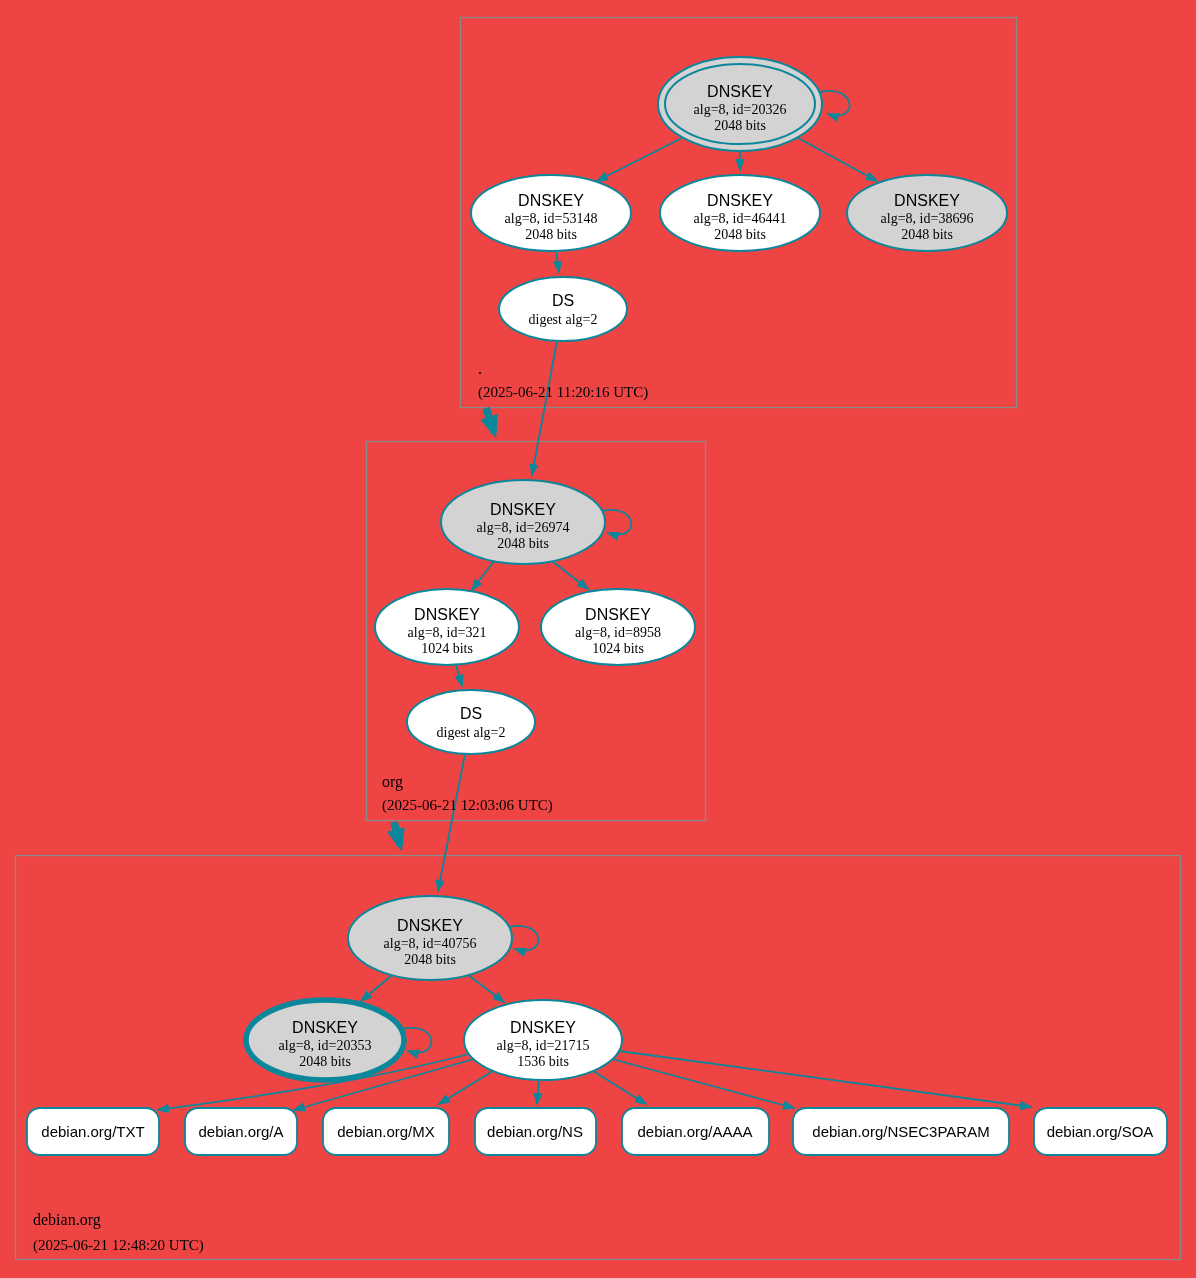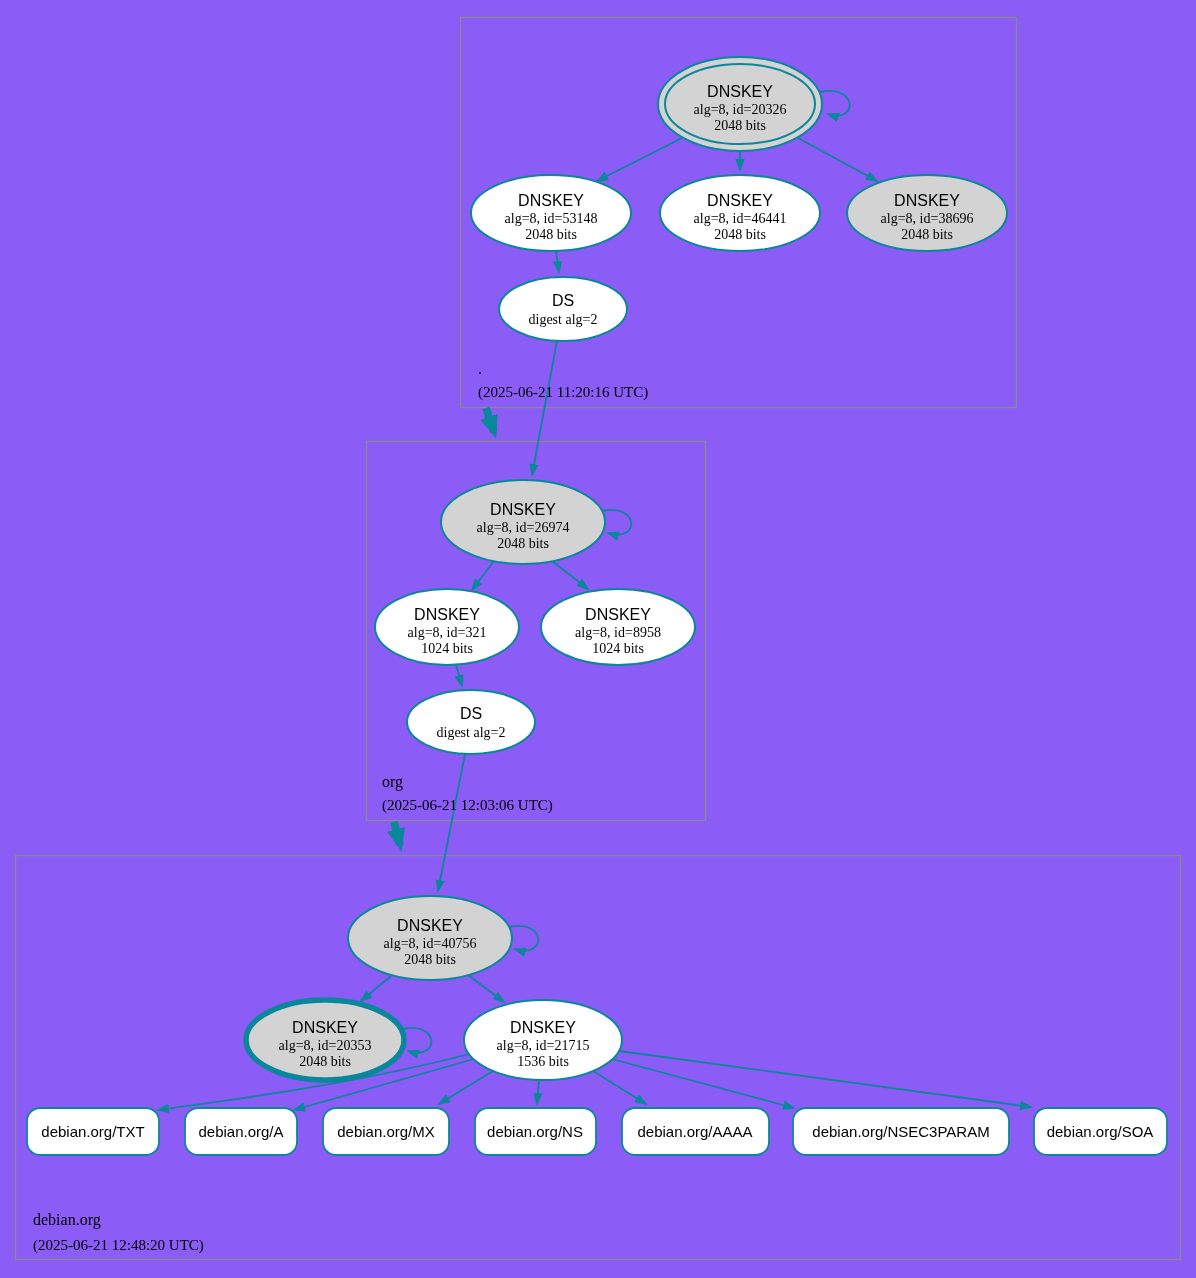--- a/index.html
+++ b/index.html
@@ -1,16 +1,16 @@
 <!DOCTYPE html>
 <html style="--edge: #0a879a; --ksk-fill: #d3d3d3; --box-border: #8a8a8a;"><head>
 <meta charset="utf-8">
 <style>
   html,body{margin:0;padding:0;background:#ffffff;}
-  #stage{position:relative;width:1196px;height:1278px;background:#8b5cf6;
+  #stage{position:relative;width:1196px;height:1278px;background:#ef4444;
          font-family:"Liberation Sans",sans-serif;text-decoration:underline;}
   svg{position:absolute;left:0;top:0;}
   .box{fill:none;stroke:var(--box-border,#8a8a8a);stroke-width:1.3px;}
   .edge{fill:none;stroke:var(--edge,#0a879a);stroke-width:1.8px;}
   .edge.thick{stroke-width:7.5px;}
   .arrowfill{fill:var(--edge,#0a879a);}
   .nodeshape{fill:#ffffff;stroke:var(--edge,#0a879a);stroke-width:2px;}
   .nodeshape.gray{fill:var(--ksk-fill,#d3d3d3);}
   .nodeshape.inner{fill:none;}
   .nodeshape.sep{stroke-width:5.5px;}

